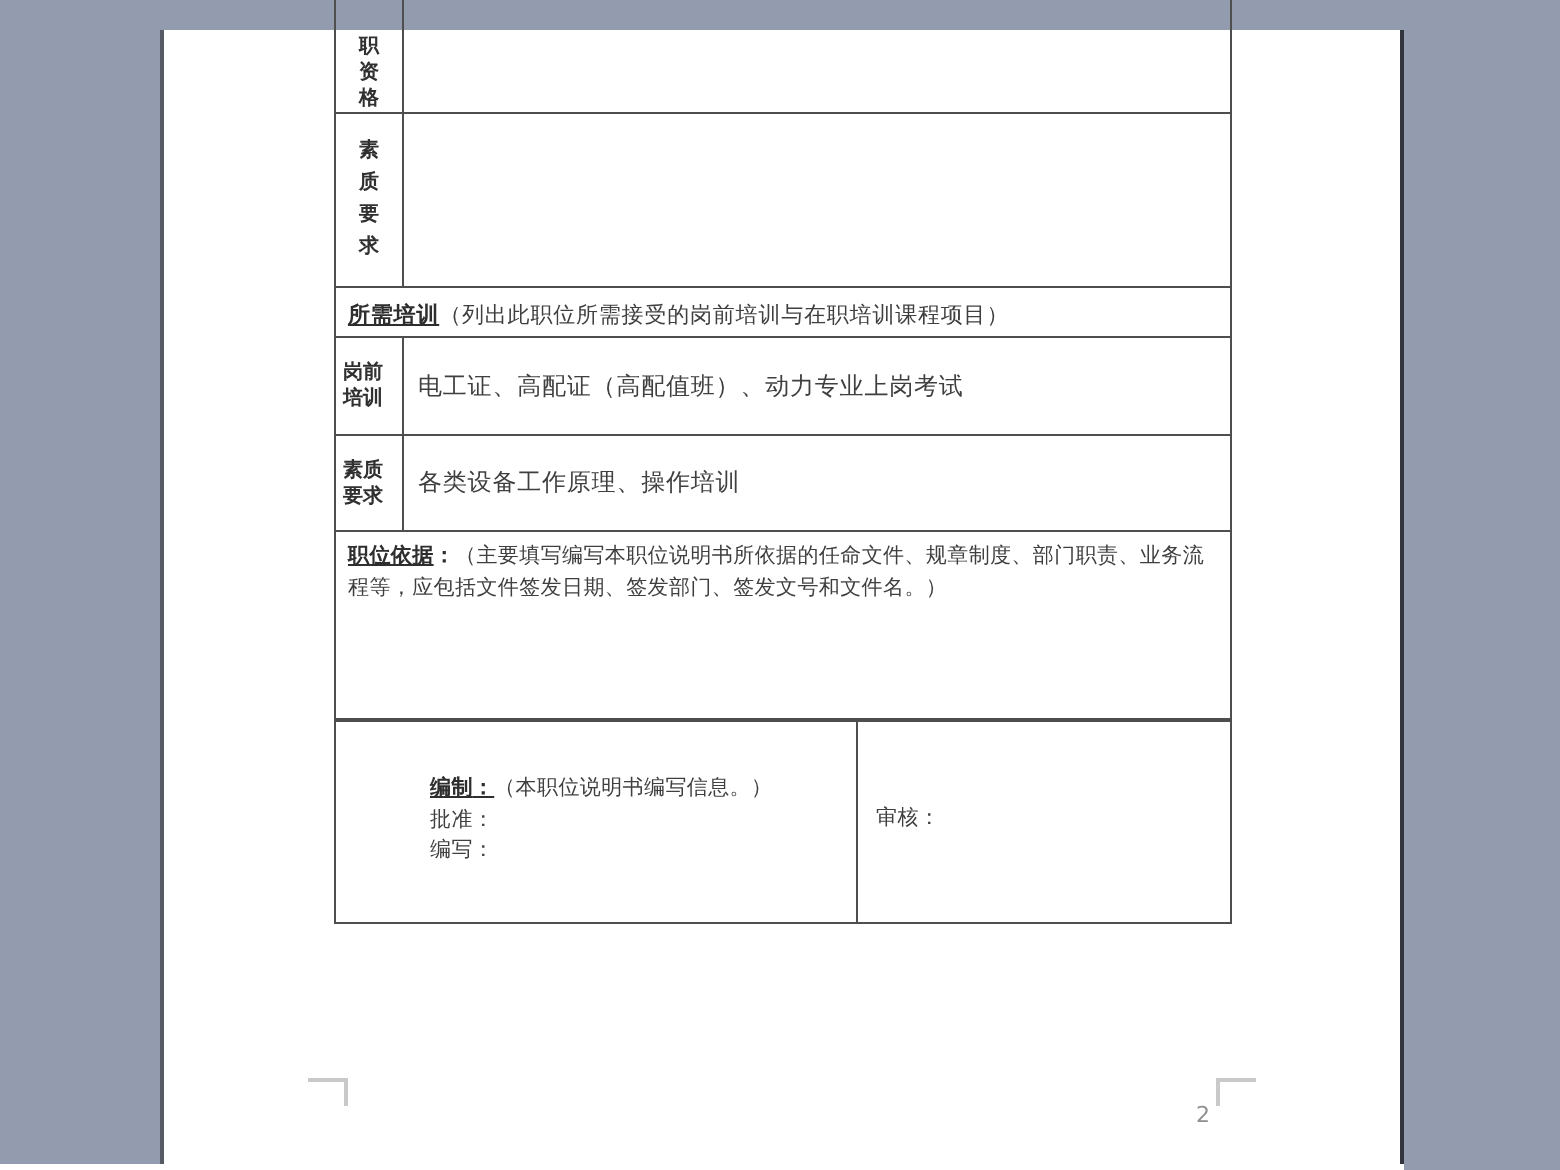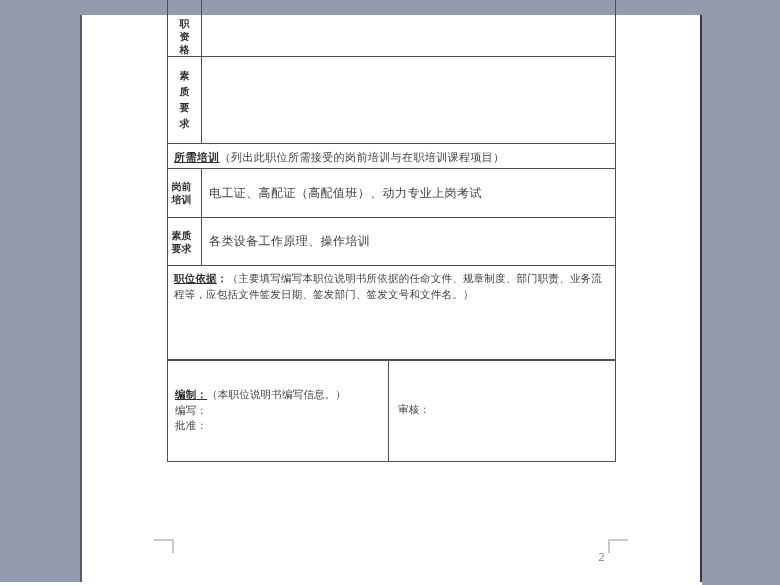--- a/index.html
+++ b/index.html
@@ -29,21 +29,21 @@
     color:#3f3f3f;
   }
   .trow { display:flex; border-bottom:1px solid #4e4e4e; box-sizing:border-box; }
   .trow:last-child { border-bottom:none; }
   .r1 { height:72px; }
   .r2 { height:87px; }
   .r3 { height:25px; }
   .r4 { height:49px; }
   .r5 { height:48px; }
   .r6 { height:95px; border-bottom:2px solid #4e4e4e; }
-  .r7 { height:100px; }
+  .r7 { height:100px;margin-left:40px; }
 
   .label-cell {
     width:34px; flex:0 0 34px;
     border-right:1px solid #4e4e4e; box-sizing:border-box;
     display:flex; align-items:center; justify-content:center;
     font-weight:bold; font-size:10px; color:#303030;
   }
   .vtext { width:13px; word-break:break-all; line-height:13px; text-align:center; }
   .r1 .label-cell { align-items:flex-start; }
   .r1 .vtext { padding-top:32px; }
@@ -127,22 +127,22 @@
         <div class="content-cell">各类设备工作原理、操作培训</div>
       </div>
 
       <div class="trow r6 fullrow">
         <span class="bt u">职位依据</span><span class="bt">：</span><span>（主要填写编写本职位说明书所依据的任命文件、规章制度、部门职责、业务流程等，应包括文件签发日期、签发部门、签发文号和文件名。）</span>
       </div>
 
       <div class="trow r7">
         <div class="cell-left">
           <div><span class="bt u">编制</span><span class="bt u">：</span><span>（本职位说明书编写信息。）</span></div>
+          <div>批准：</div>
           <div>编写：</div>
-          <div>批准：</div>
         </div>
         <div class="cell-right">
           <div>审核：</div>
         </div>
       </div>
 
     </div>
 
     <div class="crop-mark crop-left"></div>
     <div class="crop-mark crop-right"></div>

